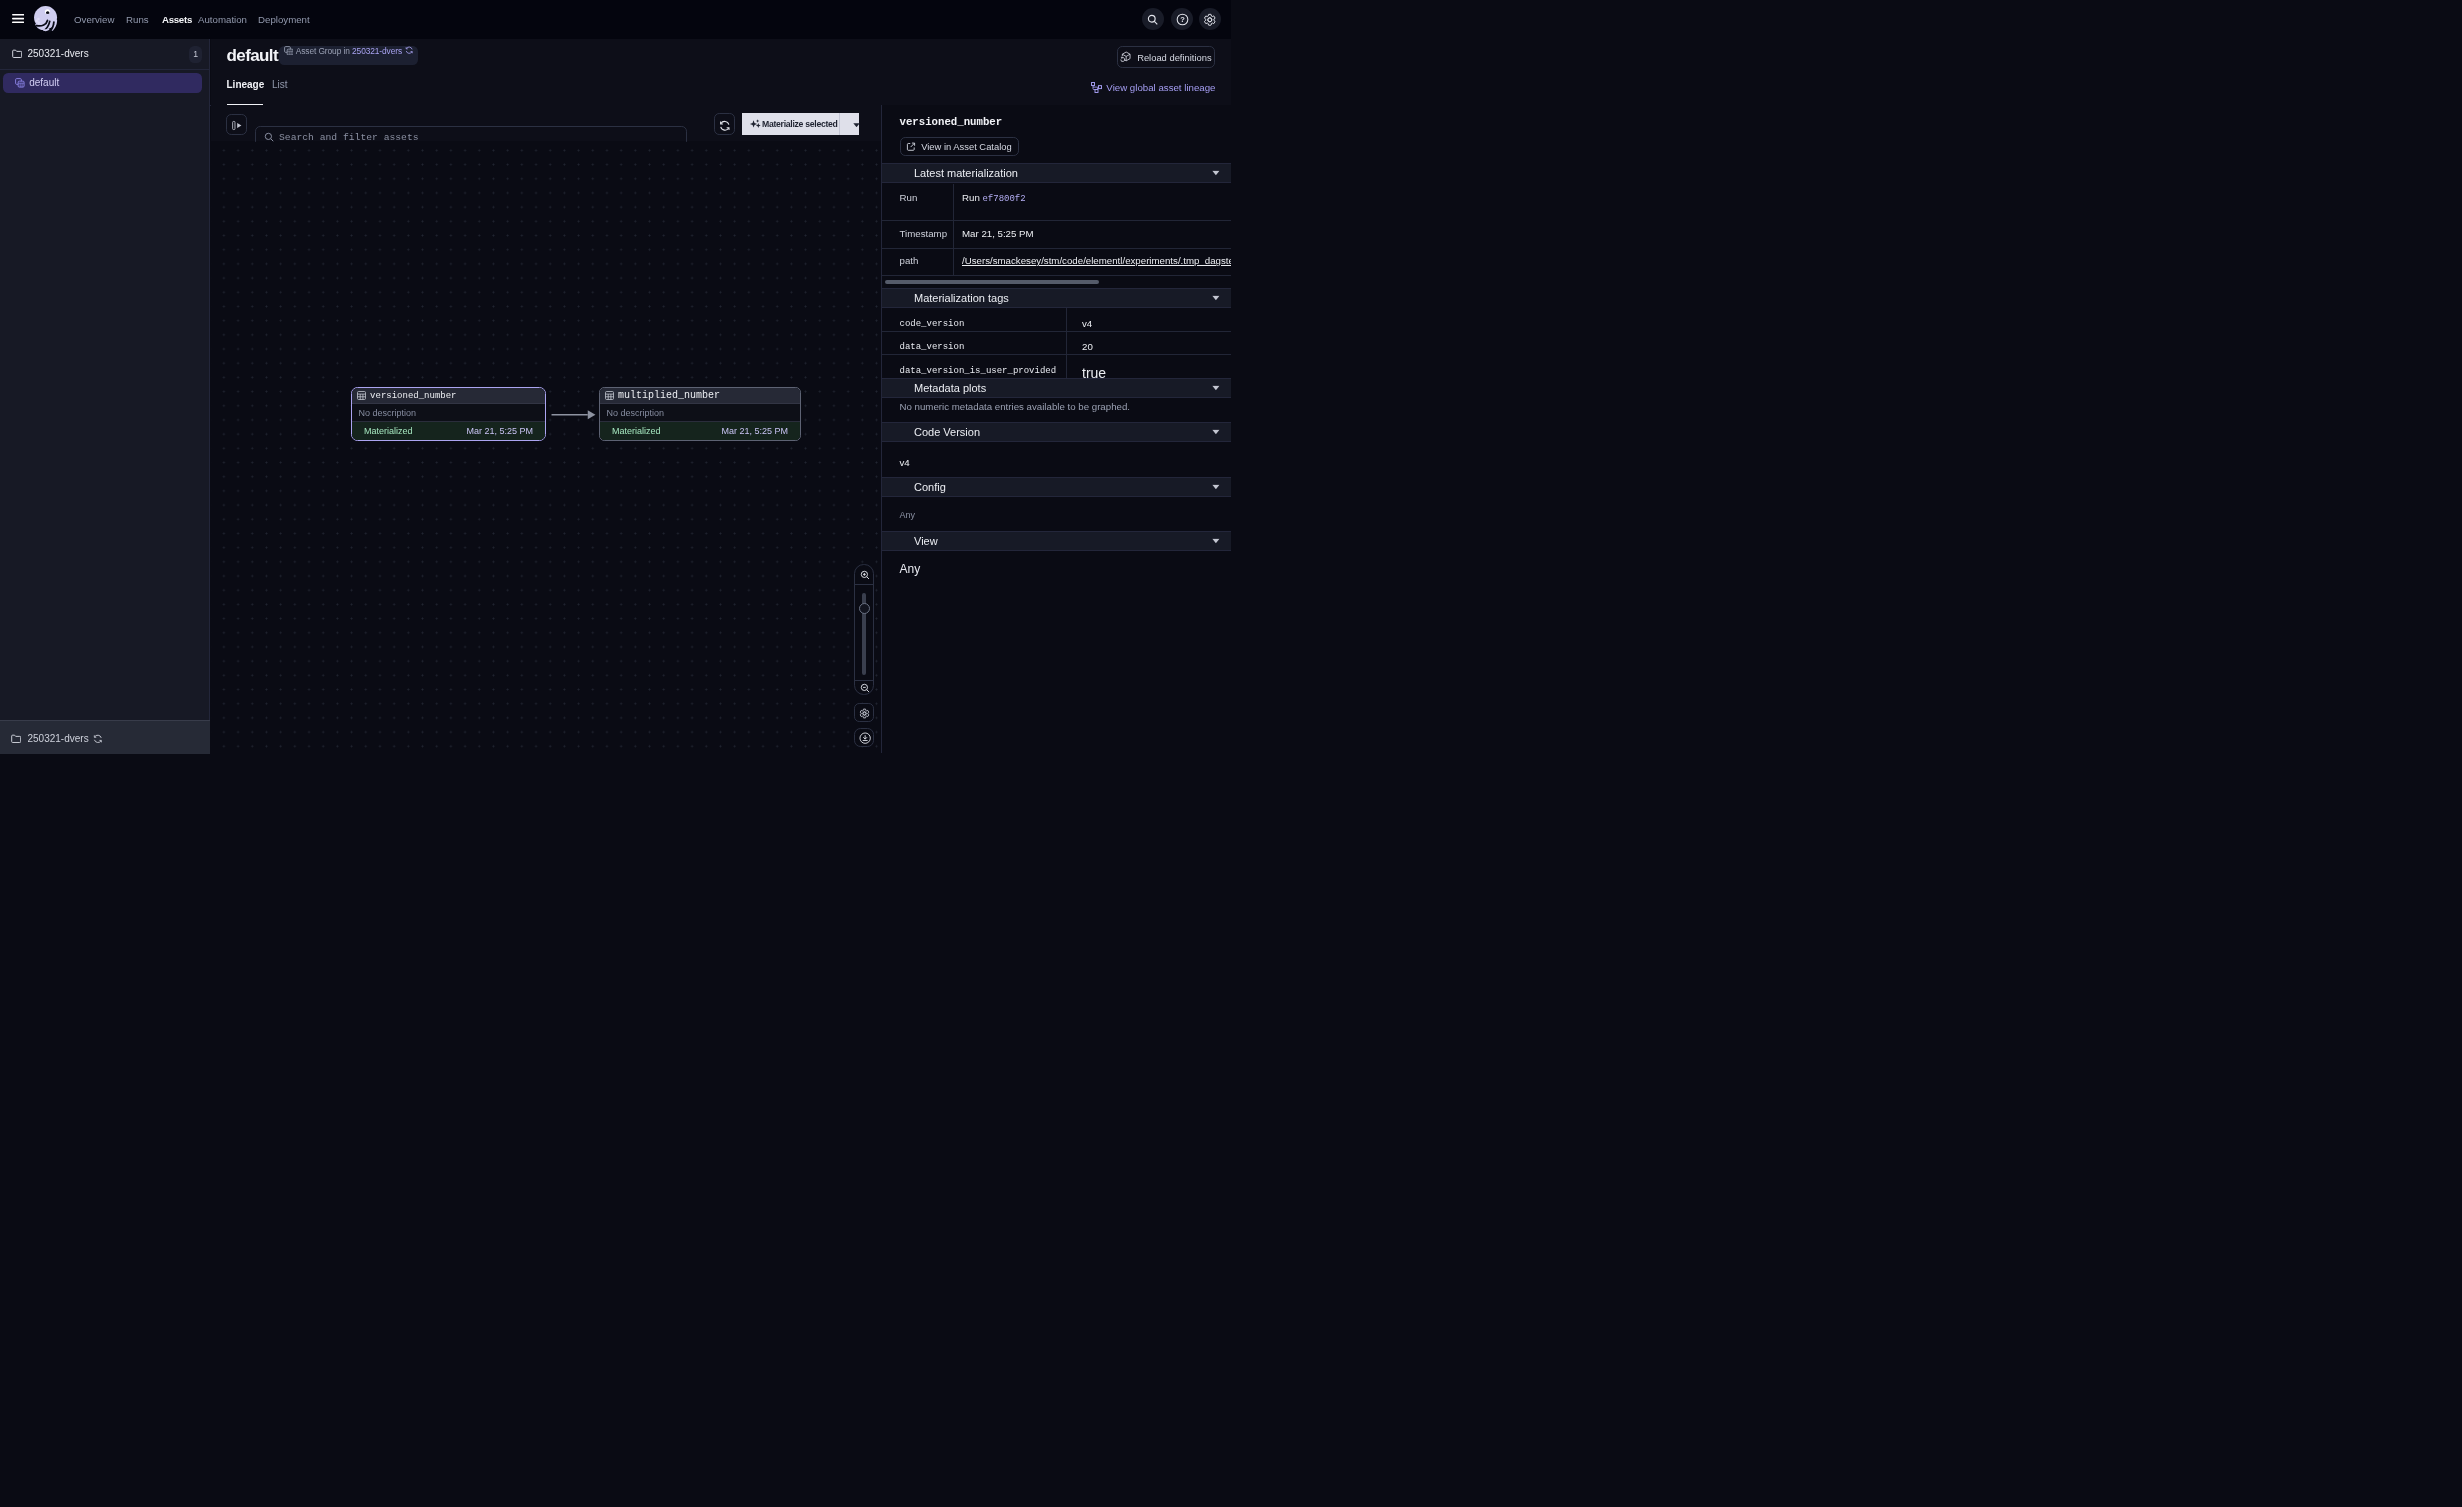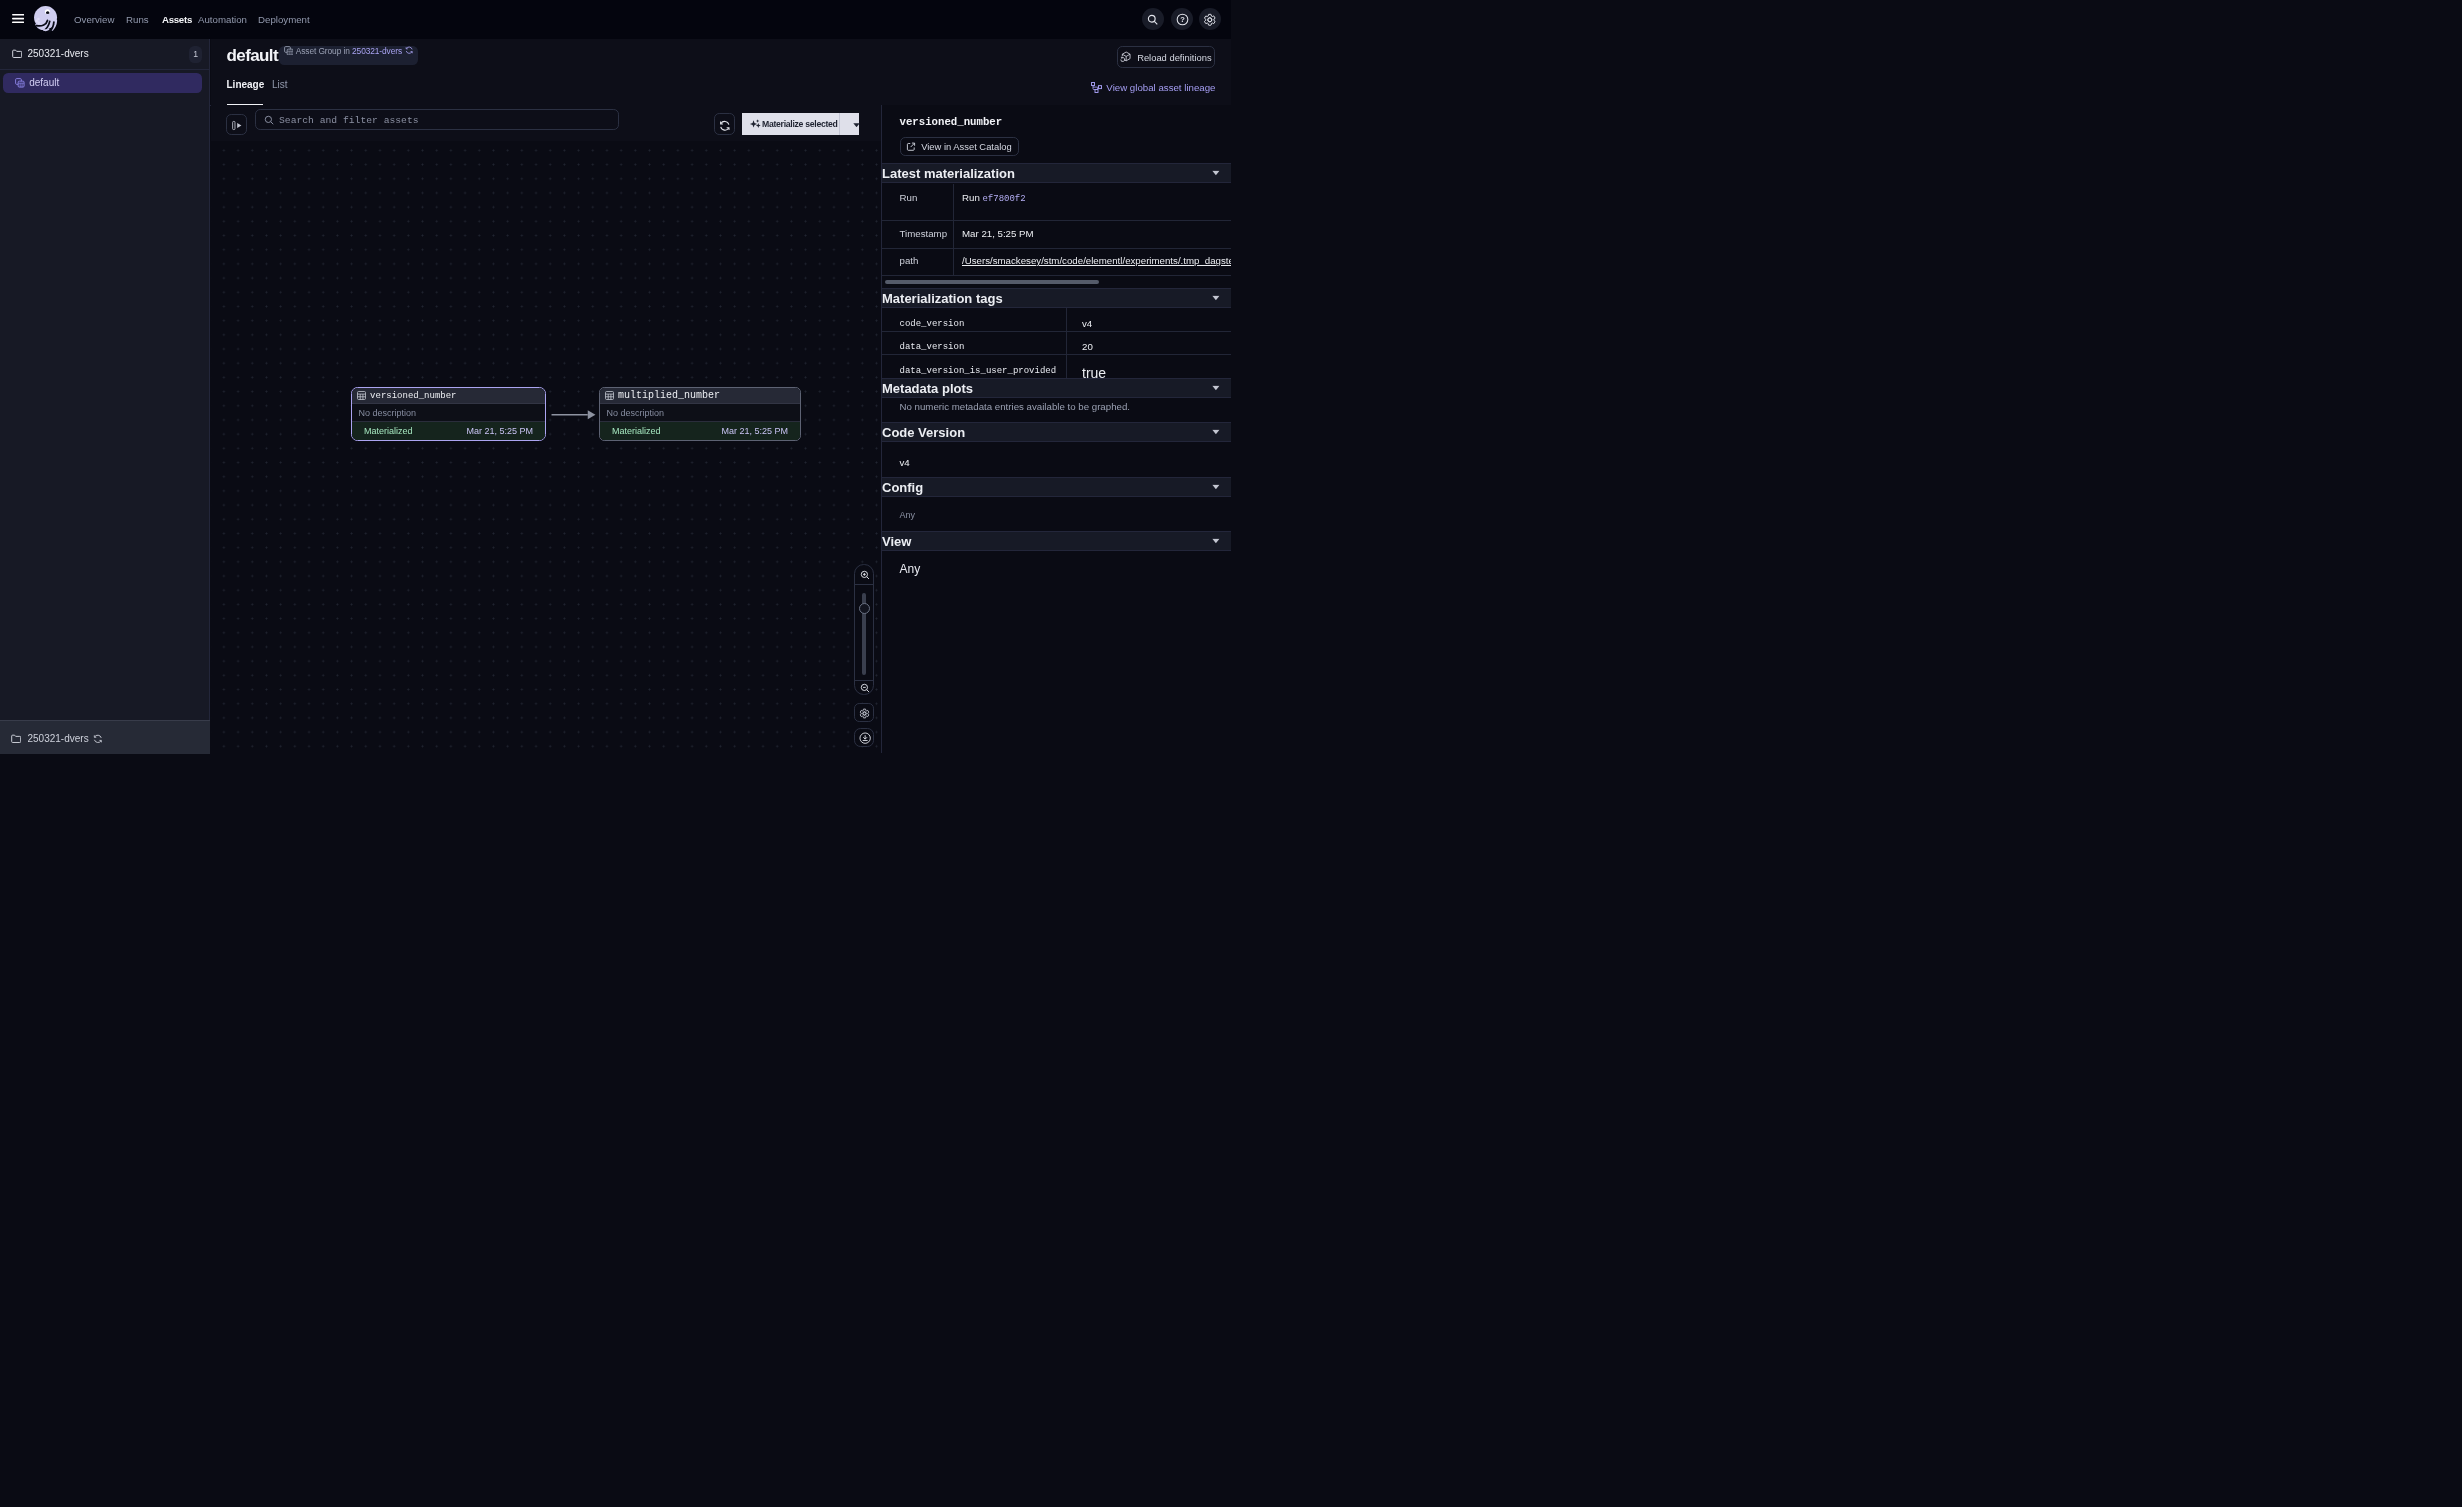--- a/index.html
+++ b/index.html
@@ -27,21 +27,21 @@
 #canvas{position:absolute;left:211px;top:142px;width:670px;height:612px;background:#0a0b14;
  background-image:radial-gradient(circle,#212531 0.9px,rgba(0,0,0,0) 1px);background-size:14.2px 14.2px;background-position:5.8px 1.3px}
 
 .node{position:absolute;height:54px;display:flex;flex-direction:column;overflow:hidden;background:#0d0f17}
 .nhead{height:16px;background:#262936;border-bottom:0.6px solid #323544;display:flex;align-items:center;padding-left:5.2px;gap:3.9px;flex:none}
 .nbody{height:18px;background:#0d0f17;border-bottom:0.6px solid #2a2d3b;color:#868da0;font-size:9px;display:flex;align-items:center;padding-left:6.5px;flex:none}
 .nfoot{flex:1;background:#15241d;display:flex;align-items:center;justify-content:space-between;padding:0 12px;font-size:9px}
 
 #rpanel{position:absolute;left:881px;top:105px;width:351px;height:648px;background:#0a0b14;border-left:0.6px solid #23263a;overflow:hidden}
 .secbar{position:absolute;left:0;width:351px;height:20px;background:#171a26;border-top:0.6px solid #23263a;border-bottom:0.6px solid #23263a}
-.secbar .lbl{position:absolute;left:0;top:50%;transform:translateY(-50%);font-weight:bold;font-size:13px;color:#eceef3}
+.secbar .lbl{position:absolute;left:32px;top:50%;transform:translateY(-50%);font-weight:normal;font-size:11px;color:#eceef3}
 .secbar svg{position:absolute;right:13px;top:50%;transform:translateY(-50%)}
 .rowline{position:absolute;left:0;width:351px;height:0.6px;background:#222637}
 </style>
 </head>
 <body>
 <div id="page">
 <div id="nav">
   <svg class="abs" style="left:11.6px;top:13.6px" width="12.3" height="9.7" viewBox="0 0 19 15">
     <rect x="0" y="0" width="19" height="2.5" rx="1.2" fill="#fff"></rect>
     <rect x="0" y="5.9" width="19" height="2.5" rx="1.2" fill="#fff"></rect>
@@ -153,21 +153,21 @@
   </div>
 </div>
 <div id="tabline"></div>
 <div id="toolbar">
   <div class="tbtn" style="left:15px;top:9.4px;width:21px;height:21px">
     <svg style="position:absolute;left:4.5px;top:4.5px" width="11" height="11" viewBox="0 0 17 17">
       <rect x="1" y="2.2" width="3.6" height="12.6" rx="1.4" fill="none" stroke="#c6c9d4" stroke-width="1.3"></rect>
       <path d="M8 4.8 L14.6 8.5 L8 12.2 Z" fill="#c6c9d4"></path>
     </svg>
   </div>
-  <div class="tbtn" style="left:44px;top:4px;width:364px;height:21px">
+  <div class="tbtn" style="left:44px;top:21px;width:432px;height:21px">
     <svg style="position:absolute;left:7.8px;top:5.2px" width="10.4" height="10.4" viewBox="0 0 18 18" fill="none" stroke="#8b90a2" stroke-width="1.7">
       <circle cx="7.6" cy="7.6" r="5.4"></circle>
           <line x1="11.8" y1="11.8" x2="16" y2="16"></line>
     </svg>
     <span class="mono" style="position:absolute;left:23px;top:4.5px;font-size:9.7px;color:#8b90a2">Search and filter assets</span>
   </div>
   <div class="tbtn" style="left:503px;top:8.4px;width:21px;height:22px">
     <svg style="position:absolute;left:4.2px;top:5.2px" width="11.6" height="11.6" viewBox="0 0 16 16" fill="none" stroke="#e3e5ec" stroke-width="1.5">
       <path d="M13.6 6.4 A6 6 0 0 0 2.6 5.0"></path>
           <path d="M2.2 2.2 v3.2 h3.2" stroke-width="1.4"></path>

